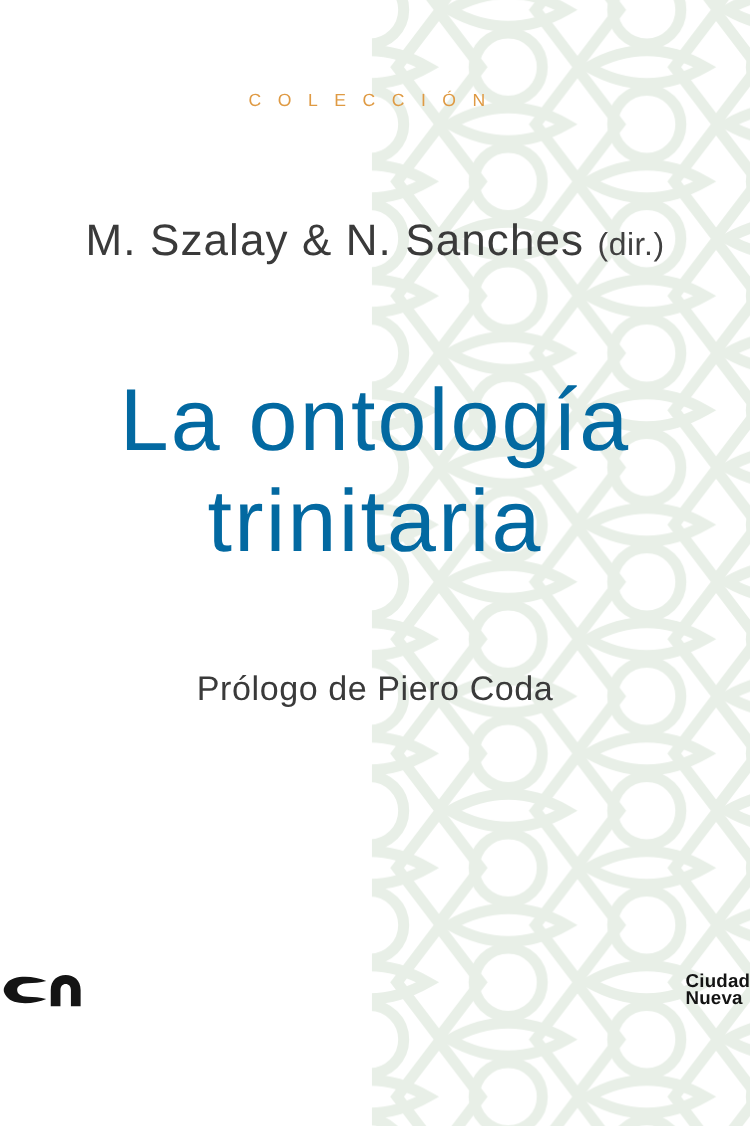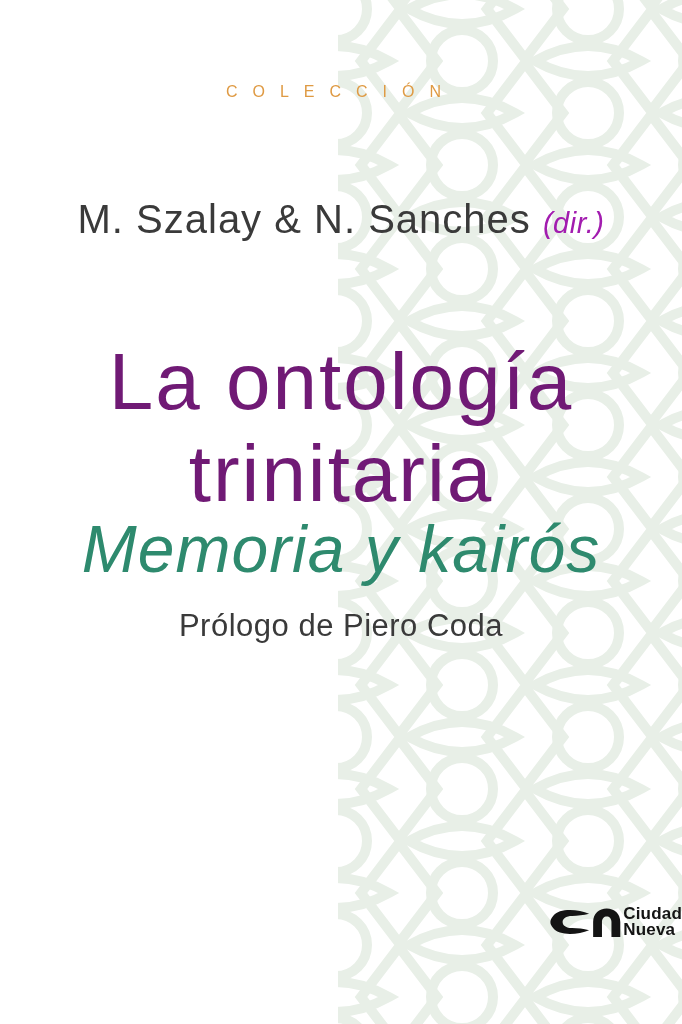--- a/index.html
+++ b/index.html
@@ -11,28 +11,28 @@
     font-family:"Liberation Sans","DejaVu Sans",sans-serif;
   }
   .pattern-svg{position:absolute;top:0;left:338px;width:344px;height:1024px;display:block;}
   .band{position:absolute;left:0;width:100%;text-align:center;}
 
   .collection{top:78px;color:#df9a43;font-size:16px;line-height:27px;font-weight:400;}
   .collection .c-line1{letter-spacing:15px;}
   .collection .c-line2{letter-spacing:18px;}
 
   .authors{top:196px;color:#3a3a3a;font-size:40px;line-height:46px;font-weight:300;letter-spacing:1px;}
-  .authors .dir{font-size:29px;letter-spacing:0.5px;color:#a21caf;font-style:italic;}
+  .authors .dir{font-size:29px;letter-spacing:0.5px;color:#404040;}
 
-  .title{top:336px;margin:0;color:#701a75;font-size:80px;line-height:92px;font-weight:300;letter-spacing:2px;}
+  .title{top:336px;margin:0;color:#0369a1;font-size:80px;line-height:92px;font-weight:300;letter-spacing:2px;}
   .subtitle{top:512px;color:#2e8a6e;font-size:66px;line-height:74px;font-style:italic;font-weight:300;letter-spacing:1px;}
 
   .prologue{top:606px;color:#3a3a3a;font-size:31px;line-height:40px;font-weight:300;letter-spacing:0.5px;}
 
-  .publisher{top:906px;display:flex;align-items:center;justify-content:flex-end;}
+  .publisher{top:884px;display:flex;align-items:center;justify-content:space-between;}
   .pub-mark{display:block;width:76px;height:30px;}
   .pub-name{text-align:left;color:#141414;font-size:17px;line-height:15.5px;font-weight:700;letter-spacing:0.2px;}
 </style>
 </head>
 <body>
 
 <div class="cover">
 
   <svg class="pattern-svg" viewBox="0 0 344 1024" preserveAspectRatio="none" aria-hidden="true">
     <defs>
@@ -66,21 +66,20 @@
   <div class="band authors">
     <span>M. Szalay &amp; N. Sanches</span>
     <span class="dir">(dir.)</span>
   </div>
 
   <h1 class="band title">
     <span>La ontología</span><br>
     <span>trinitaria</span>
   </h1>
 
-  <div class="band subtitle">Memoria y kairós</div>
 
   <div class="band prologue">Prólogo de Piero Coda</div>
 
   <div class="band publisher">
     <svg class="pub-mark" viewBox="0 0 112 44" aria-hidden="true">
       <g fill="#141414">
         <path d="M62,10 C46,3 18,1 9,13 C6,17 5,19 5,22 L23,22 C23,17 28,13 37,13 C45,13 54,12 62,10 Z"></path>
         <path d="M62,34 C46,41 18,43 9,31 C6,27 5,25 5,22 L23,22 C23,27 28,31 37,31 C45,31 54,32 62,34 Z"></path>
         <path d="M68,44 L68,22 C68,9 77,2 88,2 C99,2 108,9 108,22 L108,44 L95,44 L95,22 C95,17 92,14 88,14 C84,14 81,17 81,22 L81,44 Z"></path>
       </g>

